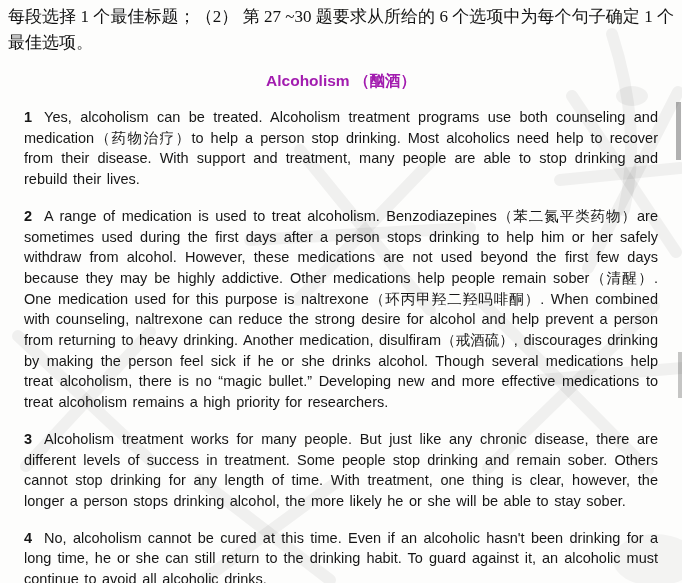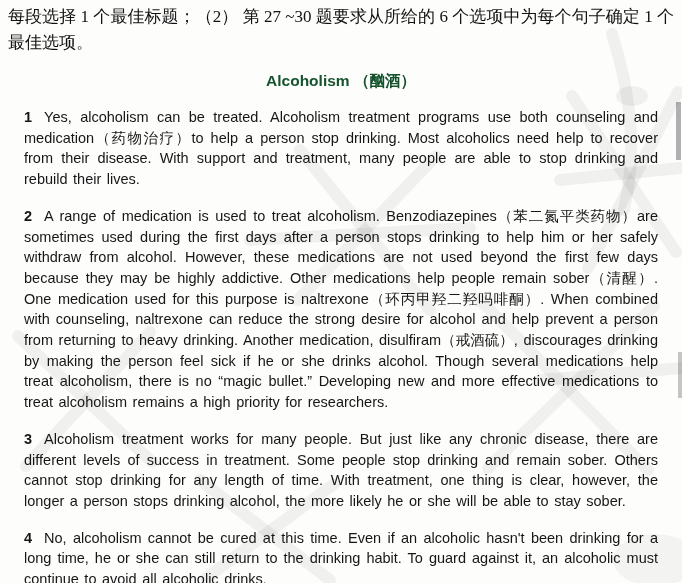--- a/index.html
+++ b/index.html
@@ -24,21 +24,21 @@
     font-size:17px;line-height:26px;
     text-align:justify;
     color:#111;
   }
   .title{
     margin:14px 0 16px 0;
     font-family:"Liberation Sans","DejaVu Sans",sans-serif;
     font-weight:bold;
     font-size:15.5px;line-height:21px;
     text-align:center;
-    color:#14532d;
+    color:#a21caf;
   }
   .para{
     margin:16px;
     font-family:"Liberation Sans","DejaVu Sans",sans-serif;
     font-size:14.5px;line-height:20.7px;
     text-align:justify;
     word-spacing:1.5px;
     color:#161616;
   }
   .pnum{

